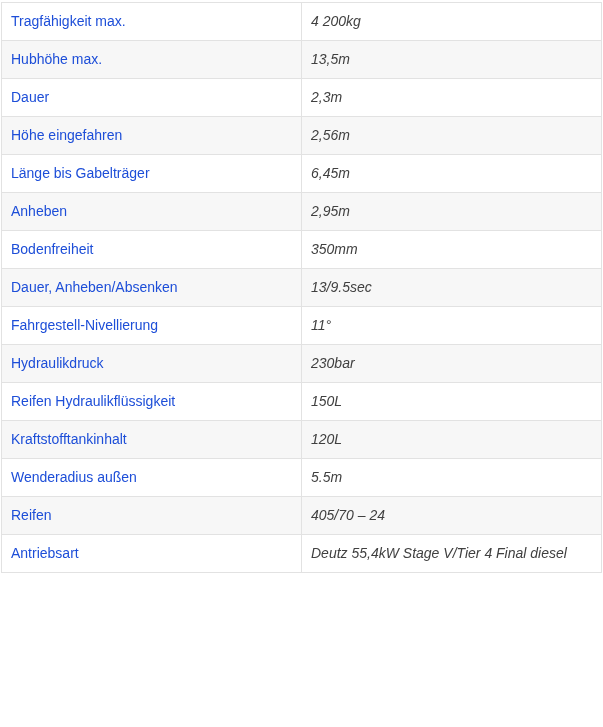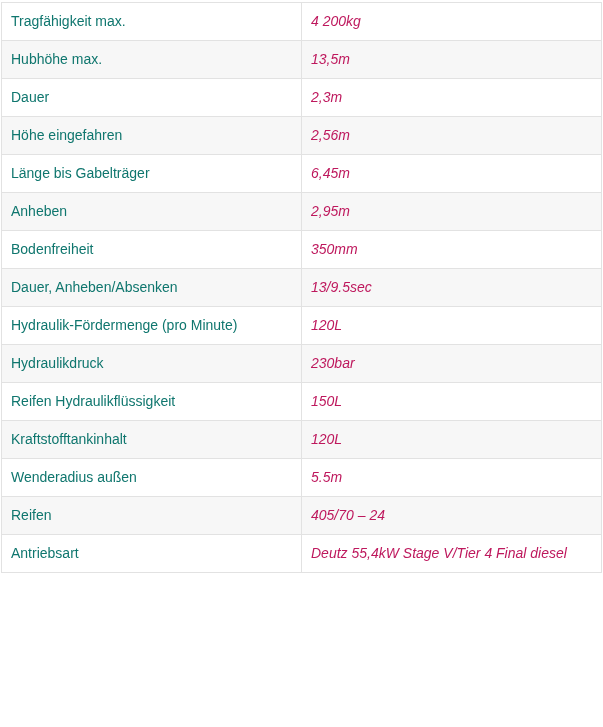--- a/index.html
+++ b/index.html
@@ -25,25 +25,25 @@
       height: 37px;
       padding: 0 0 0 9px;
       font-size: 14px;
       line-height: 37px;
       vertical-align: middle;
       white-space: nowrap;
       overflow: hidden;
     }
     .spec-table td.label {
       width: 290px;
-      color: #0f766e;
+      color: #1d4ed8;
     }
     .spec-table td.value {
       font-style: italic;
-      color: #be185d;
+      color: #404040;
     }
     .spec-table tr:nth-child(odd) td { background: #ffffff; }
     .spec-table tr:nth-child(even) td { background: #f7f7f7; }
   </style>
 </head>
 <body>
 
 <table class="spec-table">
   <tbody>
     <tr>
@@ -72,22 +72,22 @@
     </tr>
     <tr>
       <td class="label">Bodenfreiheit</td>
       <td class="value">350mm</td>
     </tr>
     <tr>
       <td class="label">Dauer, Anheben/Absenken</td>
       <td class="value">13/9.5sec</td>
     </tr>
     <tr>
-      <td class="label">Hydraulik-Fördermenge (pro Minute)</td>
-      <td class="value">120L</td>
+      <td class="label">Fahrgestell-Nivellierung</td>
+      <td class="value">11°</td>
     </tr>
     <tr>
       <td class="label">Hydraulikdruck</td>
       <td class="value">230bar</td>
     </tr>
     <tr>
       <td class="label">Reifen Hydraulikflüssigkeit</td>
       <td class="value">150L</td>
     </tr>
     <tr>

